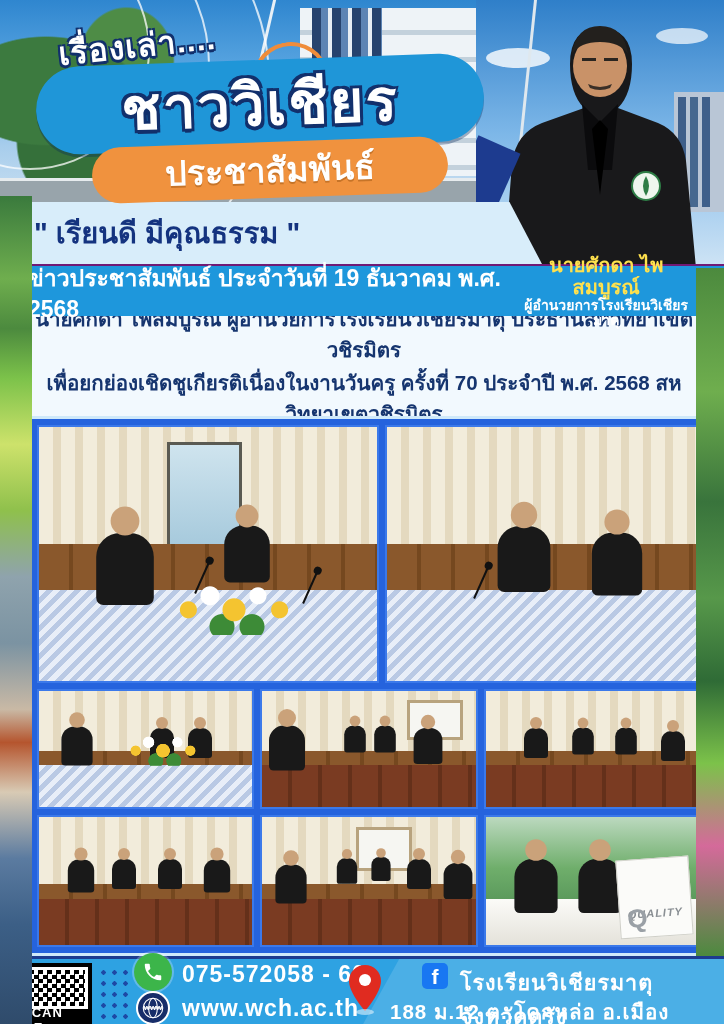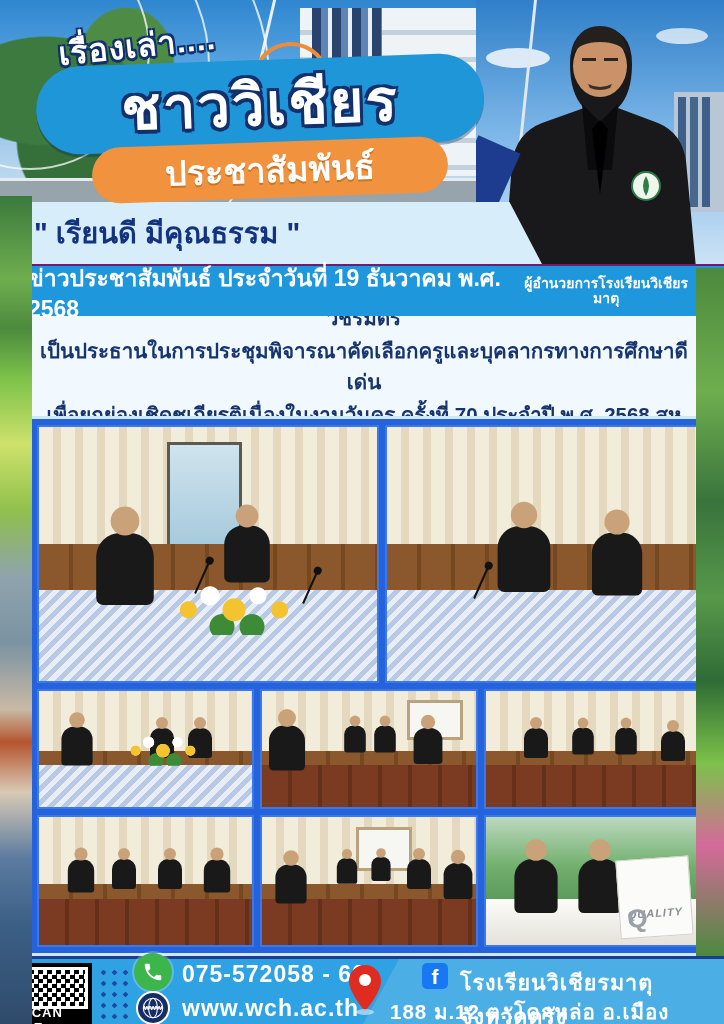--- a/index.html
+++ b/index.html
@@ -208,27 +208,27 @@
     <span>ประชาสัมพันธ์</span>
   </div>
 
   <div class="slogan-bar">
     <span>" เรียนดี มีคุณธรรม "</span>
   </div>
 
   <div class="date-bar">
     <div class="date-text">ข่าวประชาสัมพันธ์ ประจำวันที่  19 ธันวาคม พ.ศ. 2568</div>
     <div class="name-block">
+      <div class="nm">นายศักดา  ไพสมบูรณ์</div>
       <div class="rl">ผู้อำนวยการโรงเรียนวิเชียรมาตุ</div>
     </div>
   </div>
 
   <div class="body-text">
     <div>นายศักดา ไพสมบูรณ์ ผู้อำนวยการโรงเรียนวิเชียรมาตุ ประธานสหวิทยาเขตวชิรมิตร</div>
-    <div>เป็นประธานในการประชุมพิจารณาคัดเลือกครูและบุคลากรทางการศึกษาดีเด่น</div>
     <div>เพื่อยกย่องเชิดชูเกียรติเนื่องในงานวันครู ครั้งที่ 70 ประจำปี พ.ศ. 2568 สหวิทยาเขตวชิรมิตร</div>
   </div>
 
   <div class="collage">
     <div class="crow crow1">
       <div class="photo" style="flex:1.08">
         <div class="glass" style="left:38%"></div>
         <div class="wood" style="top:46%"></div>
         <div class="tbl"></div>
         <i class="p" style="left:22%; bottom:38%; transform:scale(2.4)"></i>

